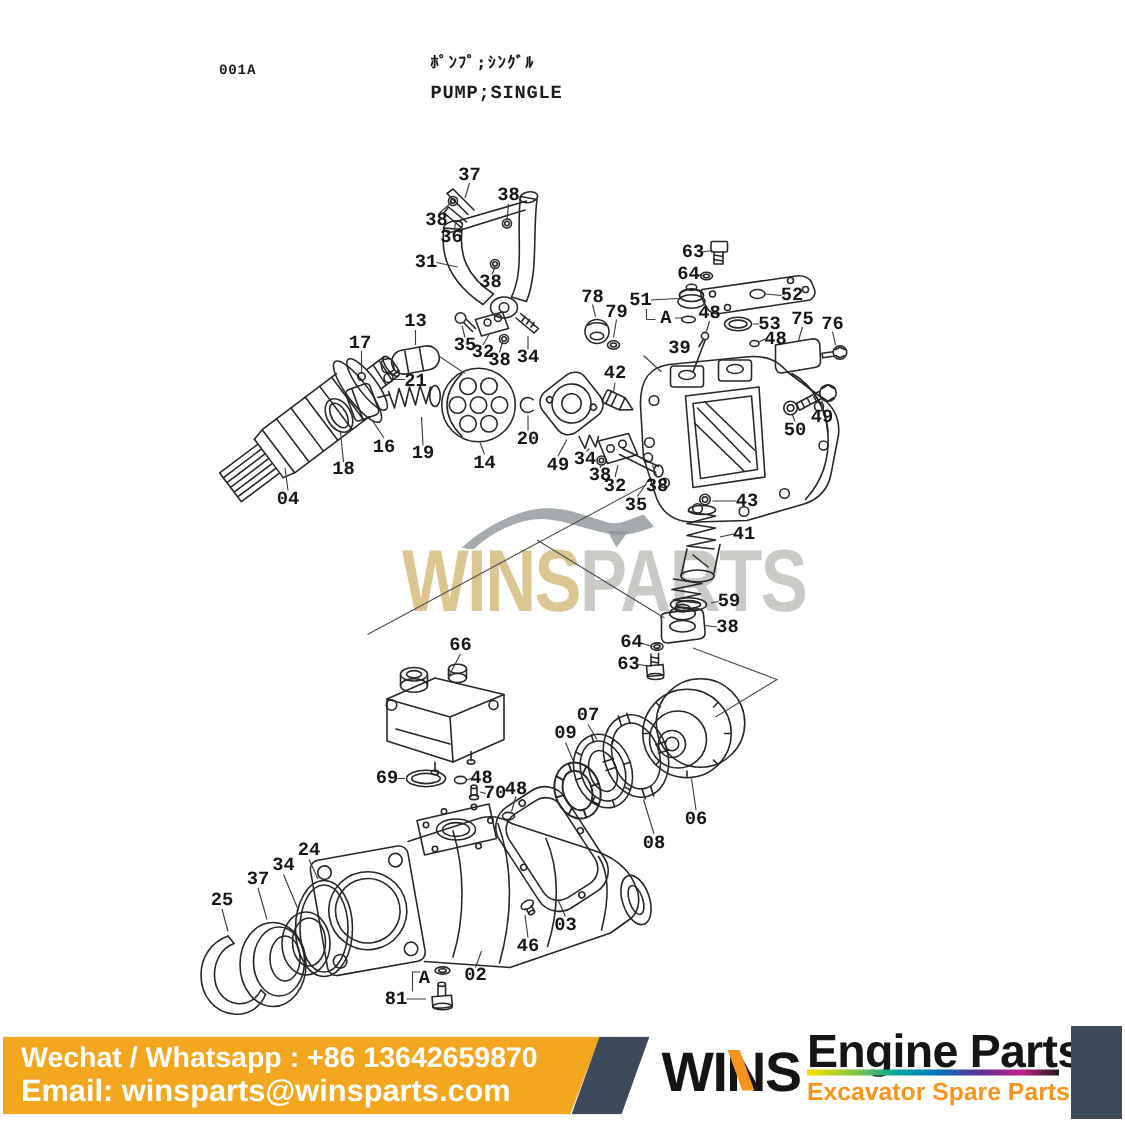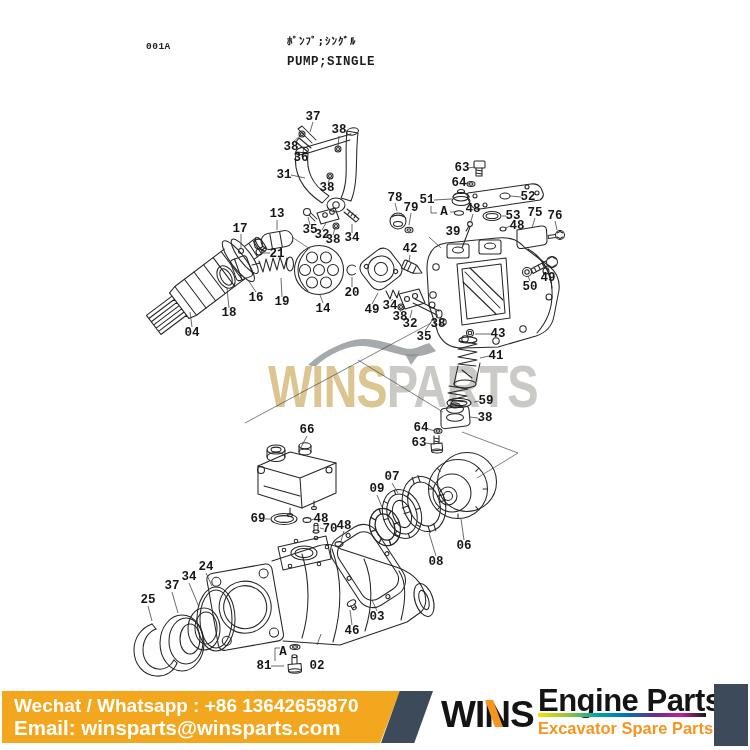--- a/index.html
+++ b/index.html
@@ -488,21 +488,21 @@
     <div class="plabel" style="left: 330px; top: 529px;">70</div>
     <div class="plabel" style="left: 344px; top: 526px;">48</div>
     <div class="plabel" style="left: 464px; top: 546px;">06</div>
     <div class="plabel" style="left: 436px; top: 562px;">08</div>
     <div class="plabel" style="left: 377px; top: 617px;">03</div>
     <div class="plabel" style="left: 352px; top: 631px;">46</div>
     <div class="plabel" style="left: 206px; top: 567px;">24</div>
     <div class="plabel" style="left: 189px; top: 577px;">34</div>
     <div class="plabel" style="left: 172px; top: 586px;">37</div>
     <div class="plabel" style="left: 148px; top: 600px;">25</div>
-    <div class="plabel" style="left: 317px; top: 650px; margin-top: 16px;">02</div>
+    <div class="plabel" style="left: 317px; top: 650px;">02</div>
     <div class="plabel" style="left: 283px; top: 652px;">A</div>
     <div class="plabel" style="left: 264px; top: 666px;">81</div>
   </div>
 
 <div class="contact-banner">
   <div class="l1">Wechat / Whatsapp : +86 13642659870</div>
   <div class="l2">Email: winsparts@winsparts.com</div>
 </div>
 <div class="footer-slash"></div>
 <div class="brand-wins">WINS</div>

